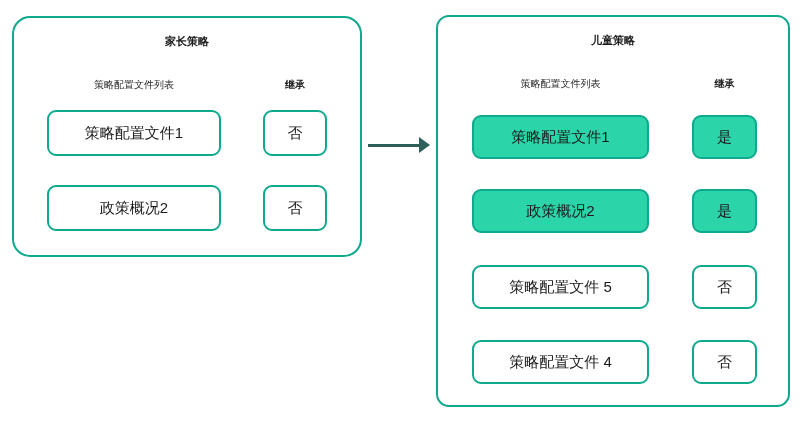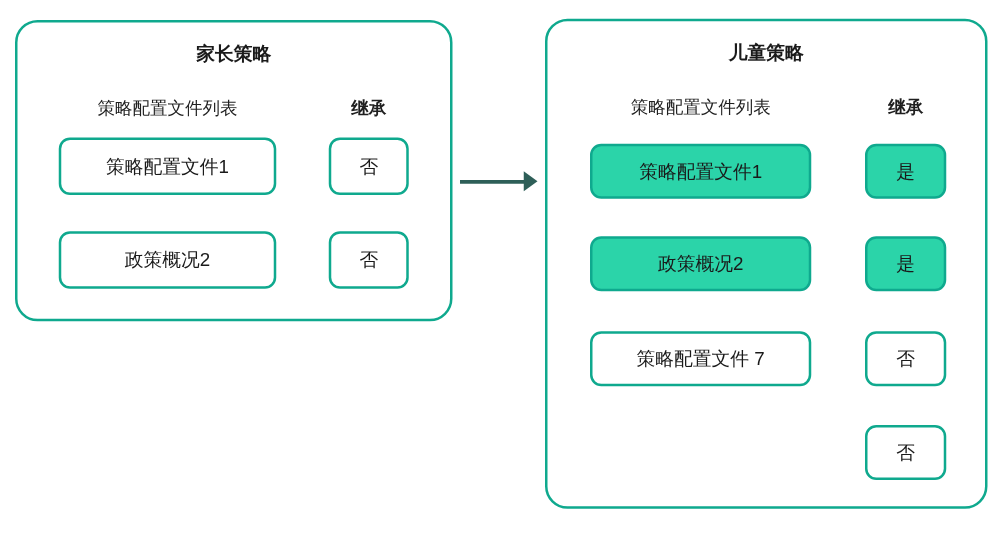--- a/index.html
+++ b/index.html
@@ -17,37 +17,37 @@
     color: #1f1f1f;
   }
   .panel {
     position: absolute;
     background: #ffffff;
     border: 2.5px solid var(--border, #0fa98e);
     border-radius: 18px;
     box-sizing: border-box;
   }
   #parent-panel { left: 12px;  top: 16px; width: 350px; height: 241px; }
-  #child-panel  { left: 436px; top: 15px; width: 354px; height: 392px; }
+  #child-panel  { left: 436px; top: 15px; width: 354px; height: 392px; border-radius: 13px; }
 
   .panel-title {
     position: absolute;
     top: 16px;
     left: 0;
     width: 100%;
     margin: 0;
     text-align: center;
-    font-size: 15px;
+    font-size: 11px;
     font-weight: bold;
     color: #1a1a1a;
   }
   .col-header {
     position: absolute;
     top: 60px;
-    font-size: 14px;
+    font-size: 10px;
     color: #1f1f1f;
     text-align: center;
   }
   .col-header.profiles { left: 30px;  width: 180px; }
   .col-header.inherit  { left: 244px; width: 74px; font-weight: bold;  }
   #child-panel .col-header.profiles { left: 32px;  width: 181px; }
   #child-panel .col-header.inherit  { left: 250px; width: 73px;  }
 
   .cell {
     position: absolute;
@@ -130,19 +130,20 @@
     <h2 class="panel-title">儿童策略</h2>
     <div class="col-header profiles">策略配置文件列表</div>
     <div class="col-header inherit">继承</div>
 
     <div class="cell profile-box hl r1">策略配置文件1</div>
     <div class="cell inherit-box hl r1">是</div>
 
     <div class="cell profile-box hl r2">政策概况2</div>
     <div class="cell inherit-box hl r2">是</div>
 
-    <div class="cell profile-box r3">策略配置文件 7</div>
+    <div class="cell profile-box r3">策略配置文件 5</div>
     <div class="cell inherit-box r3">否</div>
 
+    <div class="cell profile-box r4">策略配置文件 4</div>
     <div class="cell inherit-box r4">否</div>
   </section>
 
 </div>
 
 </body></html>

